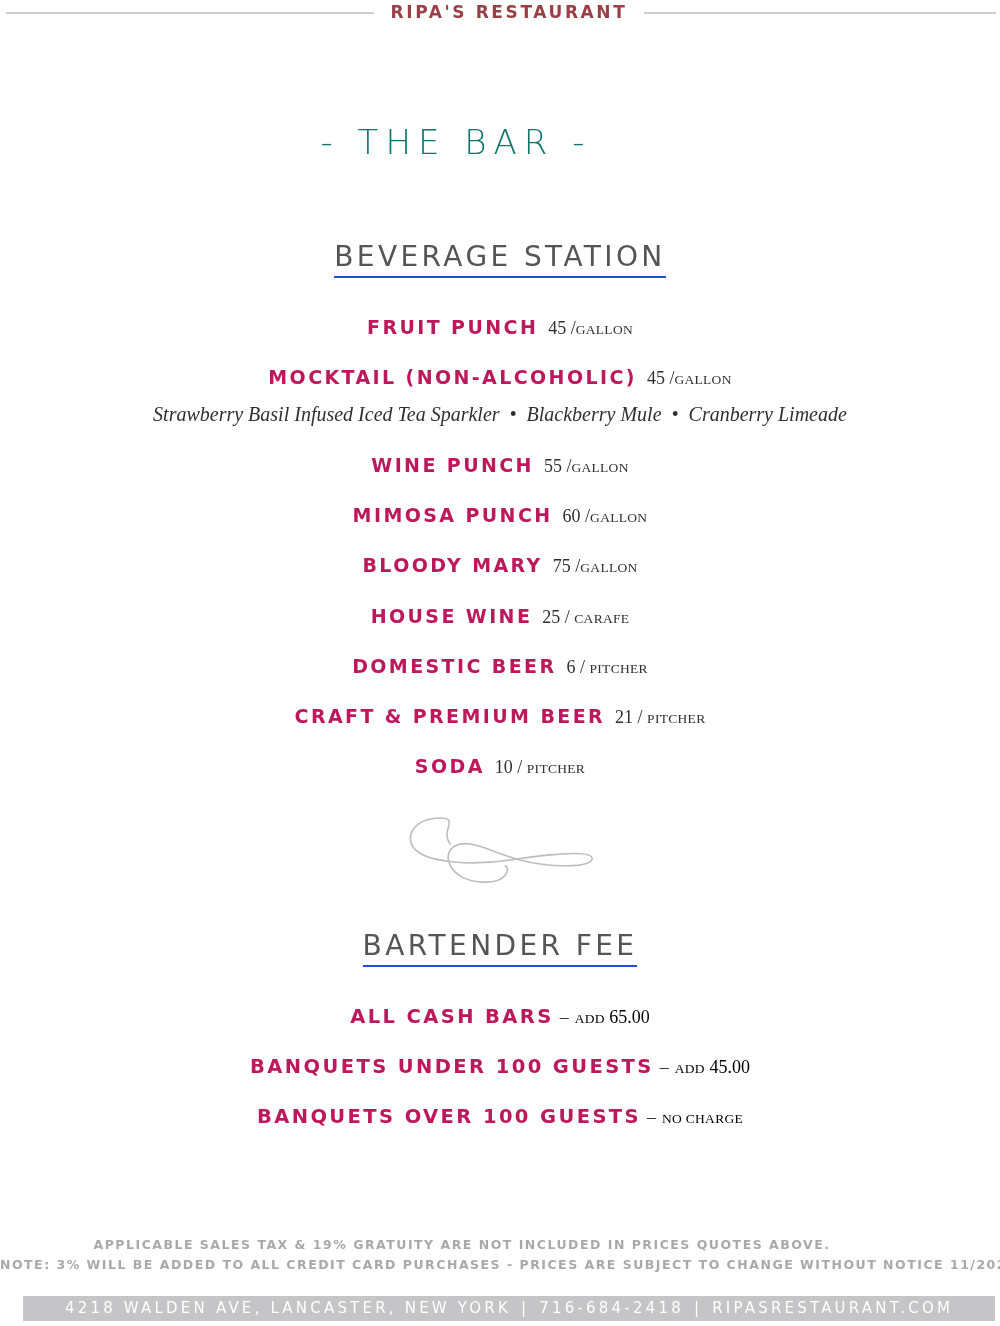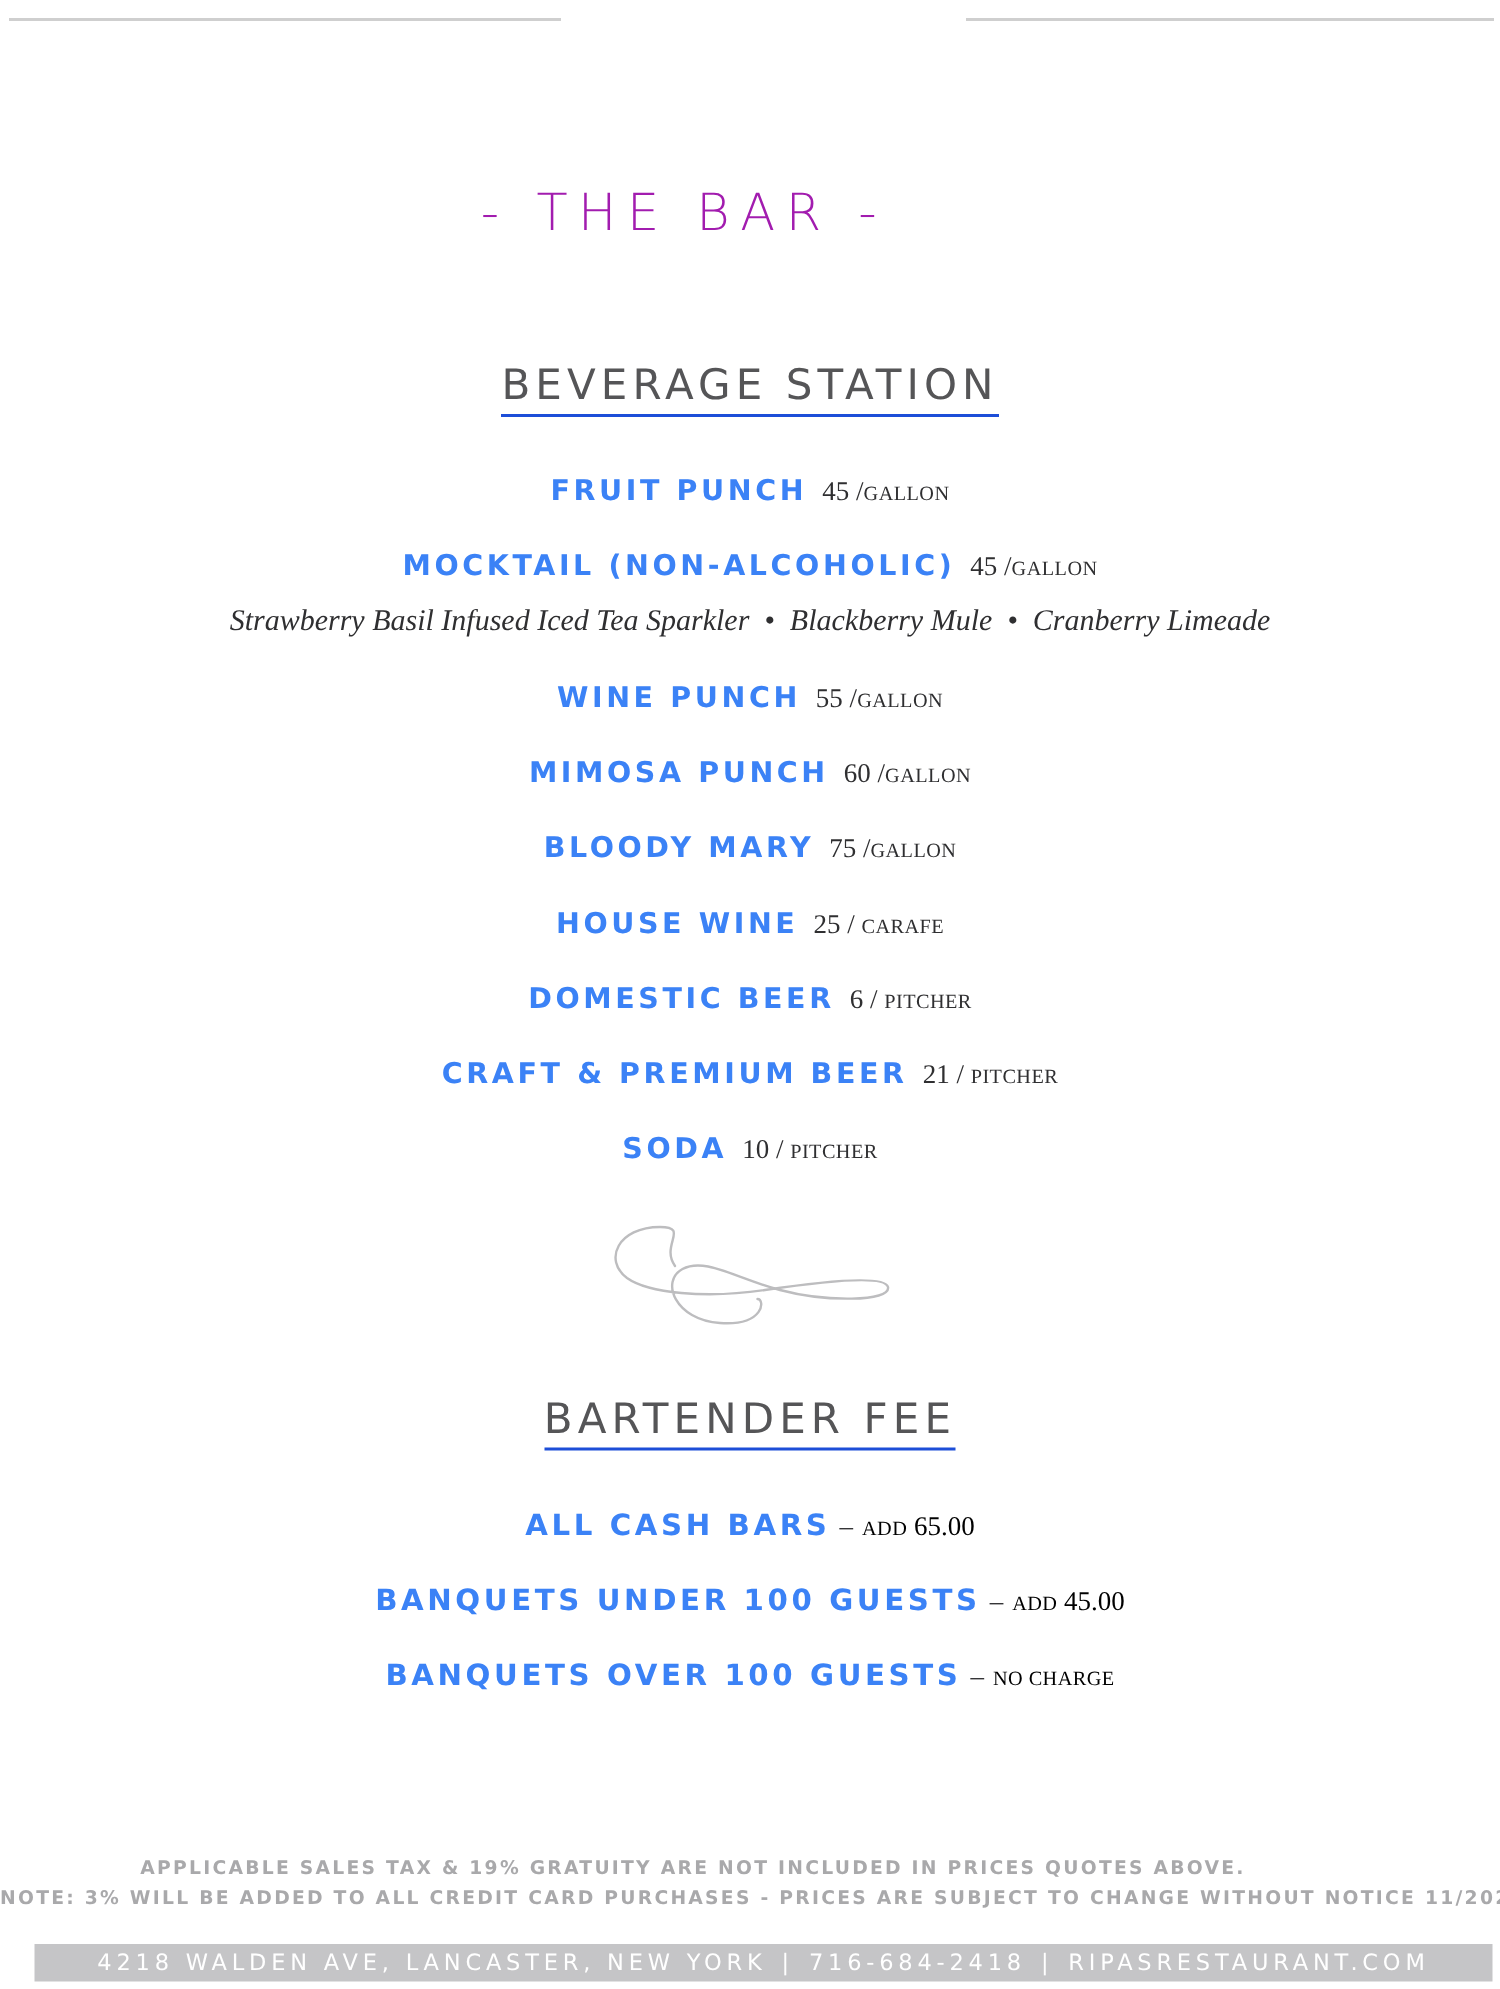--- a/index.html
+++ b/index.html
@@ -6,28 +6,28 @@
   body { width: 1000px; height: 1326px; position: relative; overflow: hidden; font-family: "DejaVu Sans", sans-serif; }
 
   .top-header { position: absolute; top: 0; left: 0; width: 1000px; height: 28px; }
   .top-header .rule { position: absolute; top: 12px; height: 2px; background: #cfcfcf; }
   .top-header .rule.left { left: 6px; width: 368px; }
   .top-header .rule.right { left: 644px; width: 352px; }
   .top-header .brand { position: absolute; top: 2px; left: 374px; width: 270px; text-align: center;
     font-family: "DejaVu Sans", sans-serif; font-weight: bold; font-size: 17px; letter-spacing: 2.6px; color: #9b3f47; }
 
   .page-title { position: absolute; top: 122px; left: 0; width: 912px; text-align: center;
-    font-family: "DejaVu Sans", sans-serif; font-weight: 300; font-size: 34px; letter-spacing: 7px; color: #a21caf; }
+    font-family: "DejaVu Sans", sans-serif; font-weight: 300; font-size: 34px; letter-spacing: 7px; color: #0f766e; }
 
   .section-heading { position: absolute; left: 0; width: 1000px; text-align: center; }
   .section-heading span.text { display: inline-block; font-size: 28px; letter-spacing: 3.4px; color: #555557;
     padding-bottom: 3px; border-bottom: 2px solid #1d4ed8; }
 
   .menu-line { position: absolute; left: 0; width: 1000px; text-align: center; white-space: nowrap; }
-  .item-name { font-family: "DejaVu Sans", sans-serif; font-size: 19px; letter-spacing: 2.4px; color: #3b82f6; font-weight: 600; }
+  .item-name { font-family: "DejaVu Sans", sans-serif; font-size: 19px; letter-spacing: 2.4px; color: #be185d; font-weight: 600; }
   .item-price { font-family: "Liberation Serif", serif; font-size: 18px; color: #2f2f31; margin-left: 10px; }
   .item-unit { font-family: "Liberation Serif", serif; font-size: 18px; color: #2f2f31; }
   .item-unit .sc { font-size: 13.5px; letter-spacing: 0.3px; }
 
   .mocktail-desc { position: absolute; top: 403px; left: 0; width: 1000px; text-align: center;
     font-family: "Liberation Serif", serif; font-style: italic; font-size: 20px; color: #2f2f31; white-space: nowrap; }
   .mocktail-desc .bullet { margin: 0 10px; }
 
   .flourish { position: absolute; top: 810px; left: 400px; width: 200px; height: 80px; }
 
@@ -42,20 +42,21 @@
   .footer-bar { position: absolute; top: 1296px; left: 23px; width: 972px; height: 25px; background: #c5c5c7; }
   .footer-bar .text { position: absolute; top: 3px; left: 0; width: 100%; text-align: center; white-space: nowrap;
     font-family: "DejaVu Sans", sans-serif; font-size: 15px; letter-spacing: 3.2px; color: #ffffff; }
   .footer-bar .sep { margin: 0 10px; }
 </style>
 </head>
 <body>
 
 <div class="top-header">
   <div class="rule left"></div>
+  <div class="brand">RIPA'S RESTAURANT</div>
   <div class="rule right"></div>
 </div>
 
 <div class="page-title">- THE BAR -</div>
 
 <div class="section-heading" style="top:240px;">
   <span class="text">BEVERAGE STATION</span>
 </div>
 
 <div class="menu-line" style="top:316px;">

